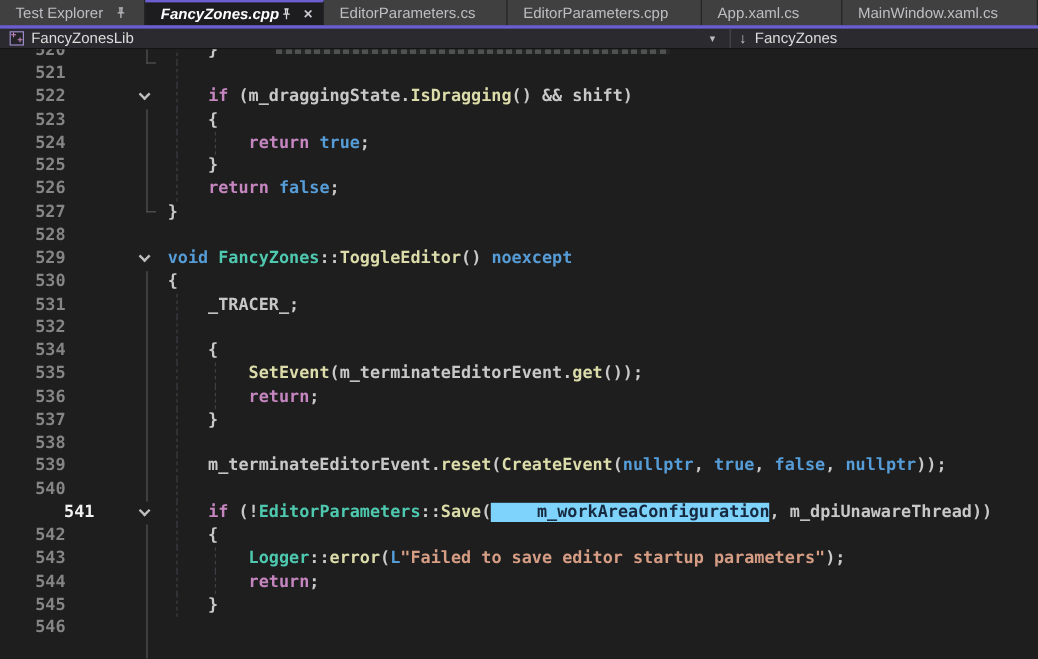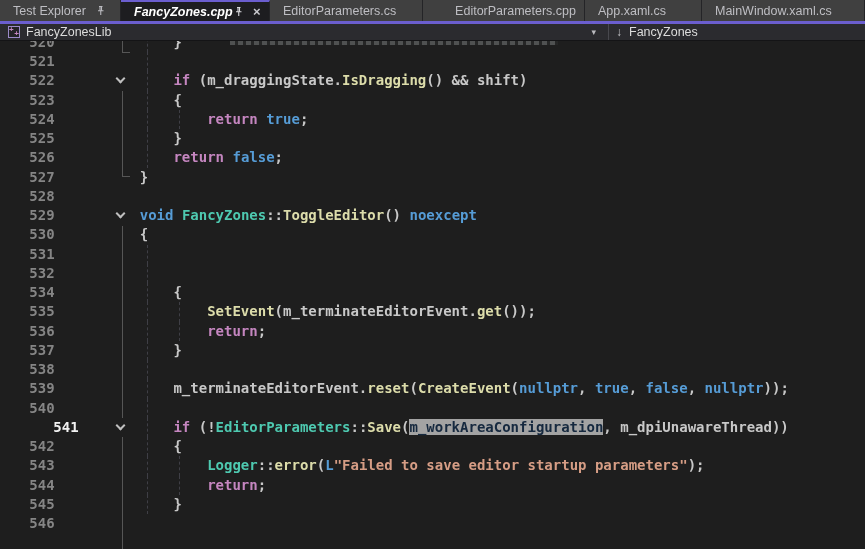--- a/index.html
+++ b/index.html
@@ -57,21 +57,21 @@
             transform:rotate(-45deg); margin:4px 0 0 4px; }
   .remnant { position:absolute; left:230px; top:8.5px; width:328px; height:4px;
              background:repeating-linear-gradient(90deg, rgba(160,165,165,.38) 0 5px,
                         rgba(90,95,95,.12) 5px 8px); }
   .tok.pln { color:#C8C8C8; }
   .tok.ctl { color:#C586C0; }
   .tok.kw  { color:#569CD6; }
   .tok.typ { color:#4EC9B0; }
   .tok.fn  { color:#DCDCAA; }
   .tok.str { color:#D69D85; }
-  .tok.sel { background:#a3a3a3; color:#16293F; }
+  .tok.sel { background:#7dd3fc; color:#16293F;padding-left:38px; }
 </style>
 </head>
 <body>
 
 <div id="app">
 
   <div id="tabbar">
       <div class="tab" style="width: 121px;">
         <span class="lbl">Test Explorer</span>
         <span class="pin">
@@ -85,21 +85,21 @@
         <span class="pin">
           <svg width="11" height="11" viewBox="0 0 11 11">
             <path d="M4 1.5h3.5M5 1.5v4M6.5 1.5v4M3 5.8h5.5M5.75 5.8V10" stroke="currentColor" stroke-width="1.1" fill="none"></path>
           </svg>
         </span>
         <span class="close">×</span>
       </div>
       <div class="tab" style="width: 153px;">
         <span class="lbl">EditorParameters.cs</span>
       </div>
-      <div class="tab" style="width: 162px; justify-content: flex-end;">
+      <div class="tab" style="width: 162px;">
         <span class="lbl">EditorParameters.cpp</span>
       </div>
       <div class="tab" style="width: 117px;">
         <span class="lbl">App.xaml.cs</span>
       </div>
       <div class="tab" style="width: 163px;">
         <span class="lbl">MainWindow.xaml.cs</span>
       </div>
     </div>
   <div id="accentline" style="background: rgb(107, 94, 207);"></div>
@@ -128,21 +128,21 @@
         <div class="row"><span class="num">521</span><span class="g" style="left: 147px;"></span><span class="code"></span></div>
         <div class="row"><span class="num">522</span><span class="g" style="left: 147px;"></span><span class="fold"><i></i></span><span class="code"><span class="tok pln">        </span><span class="tok ctl">if</span><span class="tok pln"> (m_draggingState.</span><span class="tok fn">IsDragging</span><span class="tok pln">() &amp;&amp; shift)</span></span></div>
         <div class="row"><span class="num">523</span><span class="g" style="left: 147px;"></span><span class="code"><span class="tok pln">        {</span></span></div>
         <div class="row"><span class="num">524</span><span class="g" style="left: 147px;"></span><span class="g" style="left: 179px;"></span><span class="code"><span class="tok pln">            </span><span class="tok ctl">return</span><span class="tok pln"> </span><span class="tok kw">true</span><span class="tok pln">;</span></span></div>
         <div class="row"><span class="num">525</span><span class="g" style="left: 147px;"></span><span class="code"><span class="tok pln">        }</span></span></div>
         <div class="row"><span class="num">526</span><span class="g" style="left: 147px;"></span><span class="code"><span class="tok pln">        </span><span class="tok ctl">return</span><span class="tok pln"> </span><span class="tok kw">false</span><span class="tok pln">;</span></span></div>
         <div class="row"><span class="num">527</span><span class="code"><span class="tok pln">    }</span></span></div>
         <div class="row"><span class="num">528</span><span class="code"></span></div>
         <div class="row"><span class="num">529</span><span class="fold"><i></i></span><span class="code"><span class="tok pln">    </span><span class="tok kw">void</span><span class="tok pln"> </span><span class="tok typ">FancyZones</span><span class="tok pln">::</span><span class="tok fn">ToggleEditor</span><span class="tok pln">() </span><span class="tok kw">noexcept</span></span></div>
         <div class="row"><span class="num">530</span><span class="code"><span class="tok pln">    {</span></span></div>
-        <div class="row"><span class="num">531</span><span class="g" style="left: 147px;"></span></div>
+        <div class="row"><span class="num">531</span><span class="g" style="left: 147px;"></span><span class="code"><span class="tok pln">        _TRACER_;</span></span></div>
         <div class="row"><span class="num">532</span><span class="g" style="left: 147px;"></span><span class="code"></span></div>
         <div class="row"><span class="num">534</span><span class="g" style="left: 147px;"></span><span class="code"><span class="tok pln">        {</span></span></div>
         <div class="row"><span class="num">535</span><span class="g" style="left: 147px;"></span><span class="g" style="left: 179px;"></span><span class="code"><span class="tok pln">            </span><span class="tok fn">SetEvent</span><span class="tok pln">(m_terminateEditorEvent.</span><span class="tok fn">get</span><span class="tok pln">());</span></span></div>
         <div class="row"><span class="num">536</span><span class="g" style="left: 147px;"></span><span class="g" style="left: 179px;"></span><span class="code"><span class="tok pln">            </span><span class="tok ctl">return</span><span class="tok pln">;</span></span></div>
         <div class="row"><span class="num">537</span><span class="g" style="left: 147px;"></span><span class="code"><span class="tok pln">        }</span></span></div>
         <div class="row"><span class="num">538</span><span class="g" style="left: 147px;"></span><span class="code"></span></div>
         <div class="row"><span class="num">539</span><span class="g" style="left: 147px;"></span><span class="code"><span class="tok pln">        m_terminateEditorEvent.</span><span class="tok fn">reset</span><span class="tok pln">(</span><span class="tok fn">CreateEvent</span><span class="tok pln">(</span><span class="tok kw">nullptr</span><span class="tok pln">, </span><span class="tok kw">true</span><span class="tok pln">, </span><span class="tok kw">false</span><span class="tok pln">, </span><span class="tok kw">nullptr</span><span class="tok pln">));</span></span></div>
         <div class="row"><span class="num">540</span><span class="g" style="left: 147px;"></span><span class="code"></span></div>
         <div class="row"><span class="num cur">541</span><span class="g" style="left: 147px;"></span><span class="fold"><i></i></span><span class="code"><span class="tok pln">        </span><span class="tok ctl">if</span><span class="tok pln"> (!</span><span class="tok typ">EditorParameters</span><span class="tok pln">::</span><span class="tok fn">Save</span><span class="tok pln">(</span><span class="tok sel">m_workAreaConfiguration</span><span class="tok pln">, m_dpiUnawareThread))</span></span></div>
         <div class="row"><span class="num">542</span><span class="g" style="left: 147px;"></span><span class="code"><span class="tok pln">        {</span></span></div>

